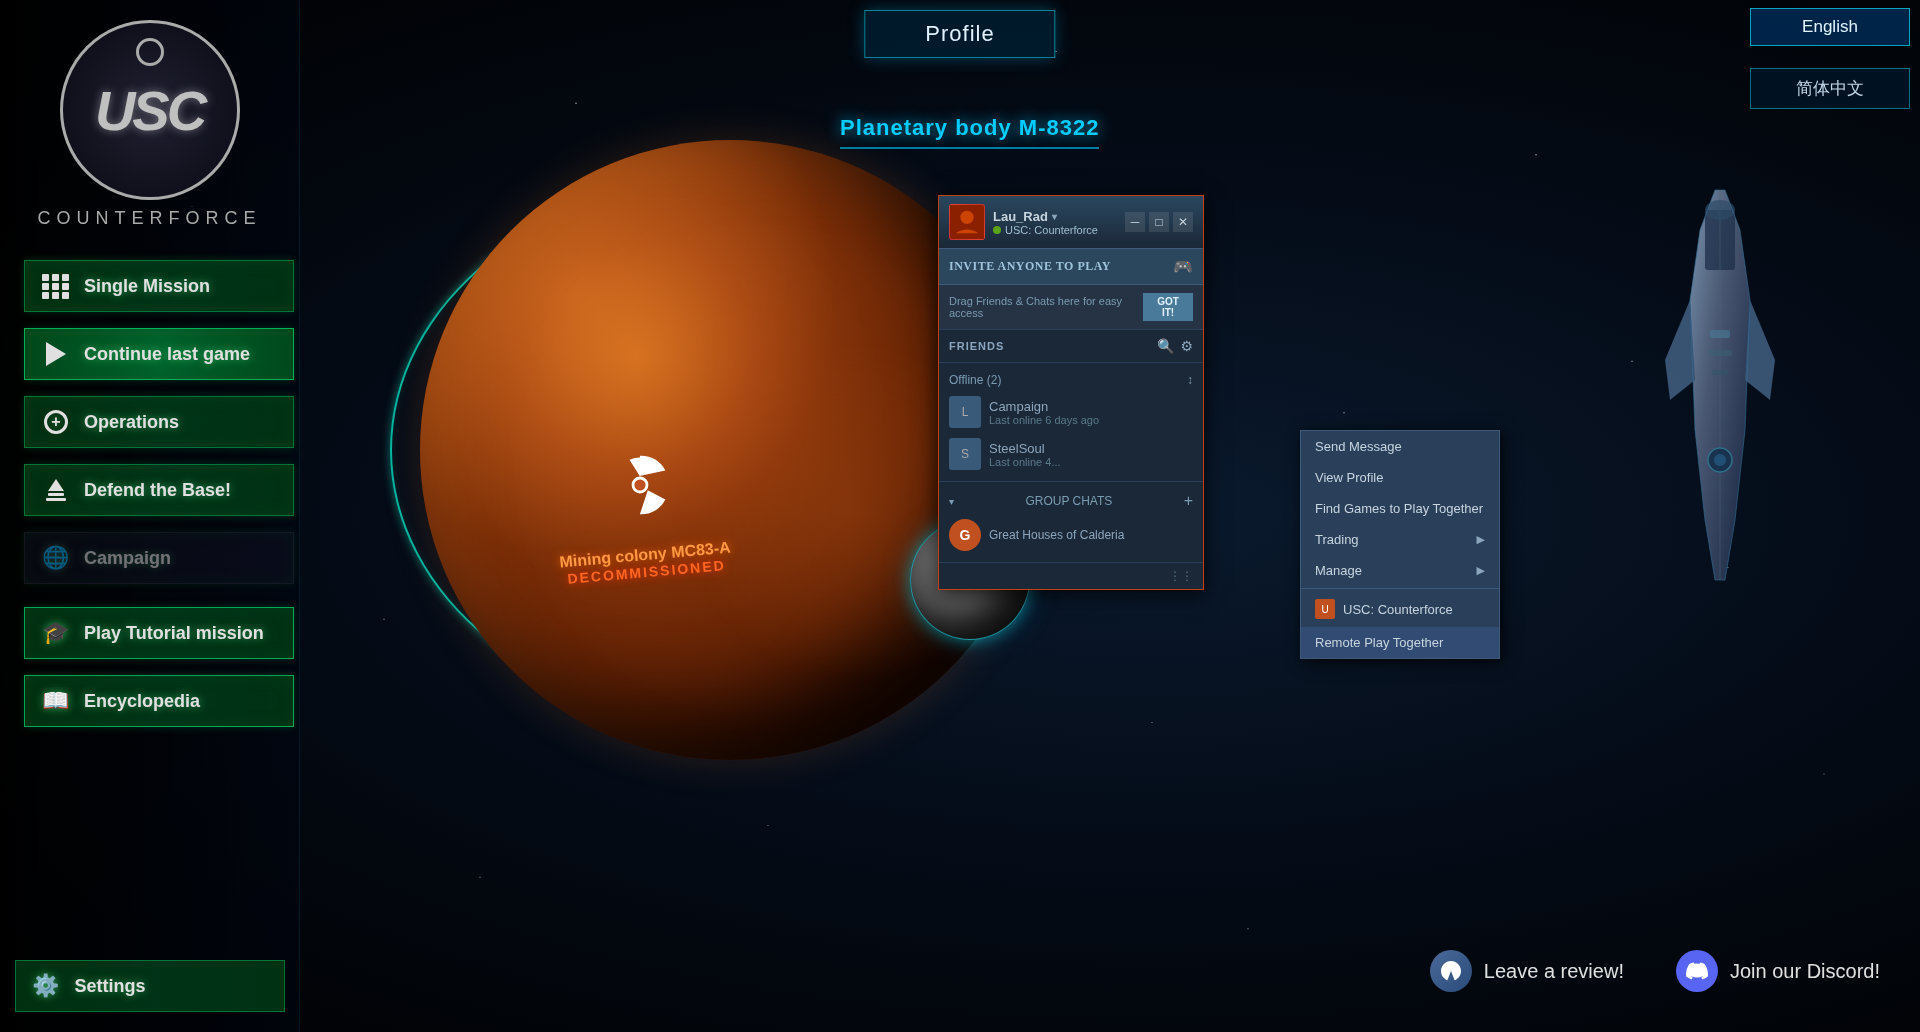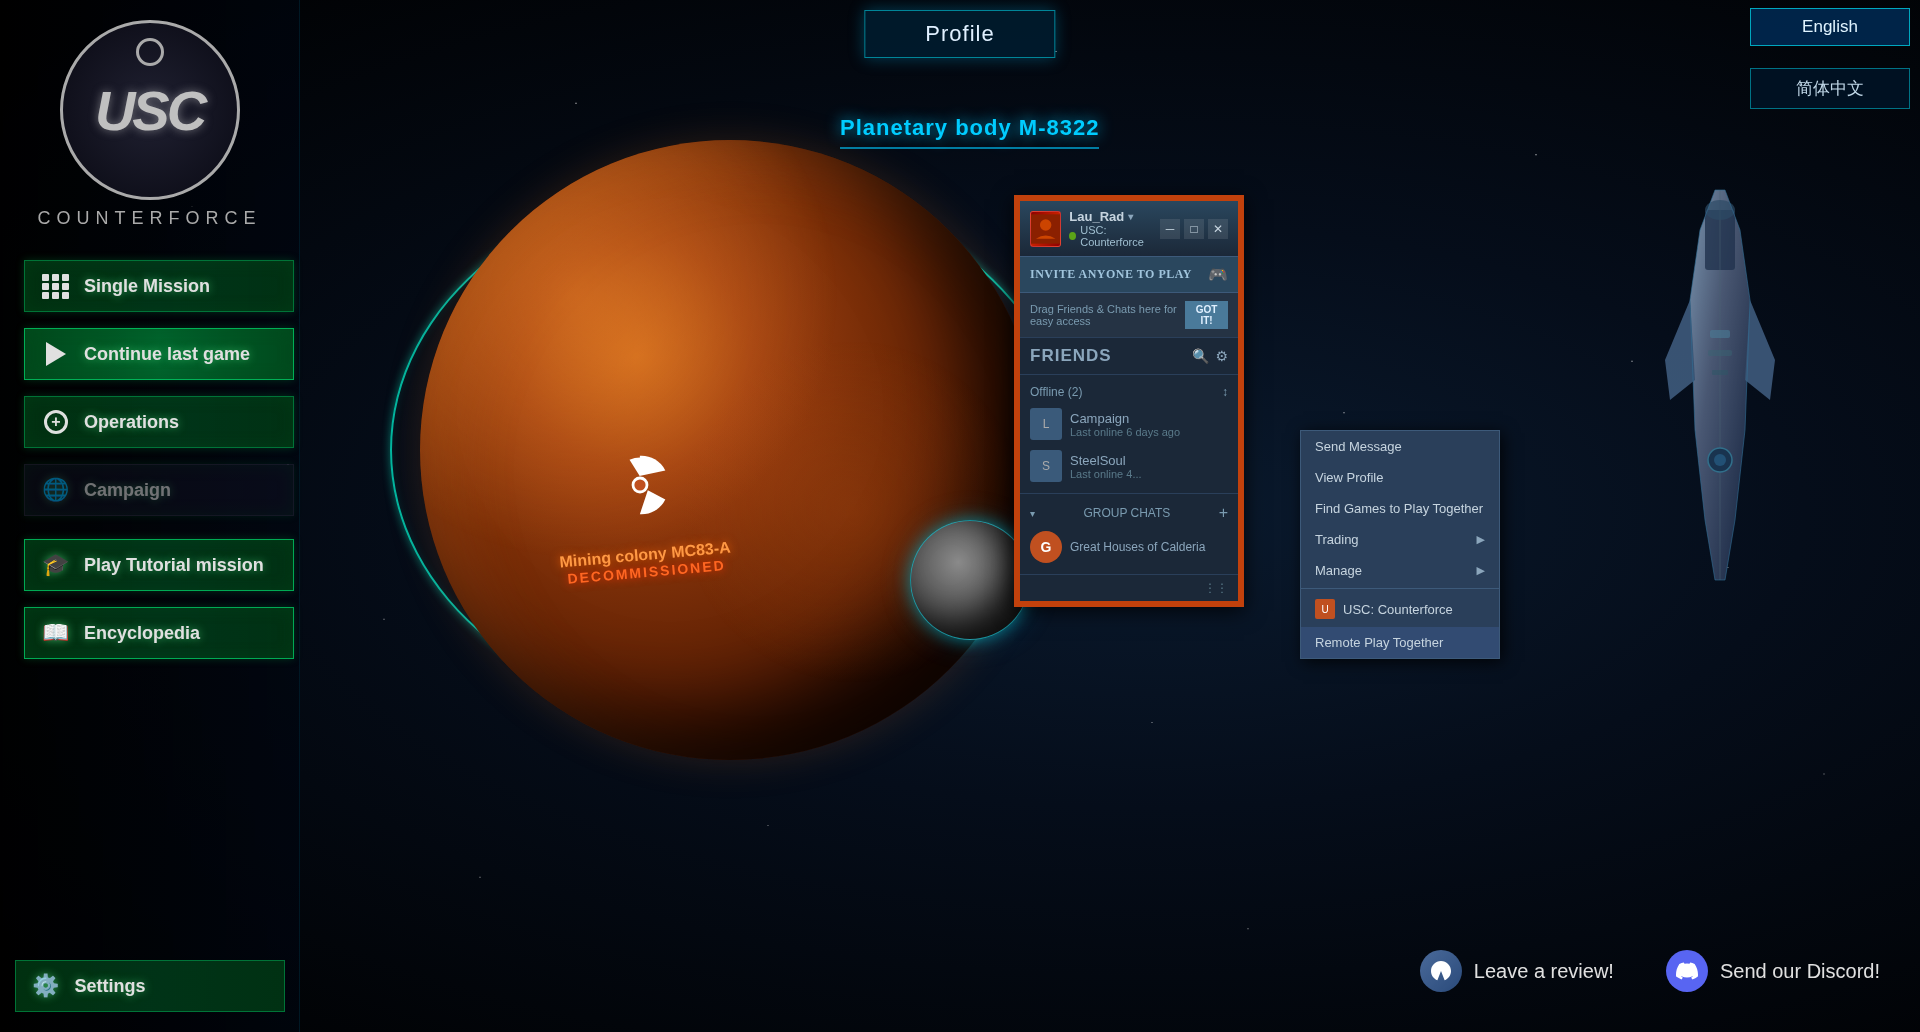--- a/index.html
+++ b/index.html
@@ -373,24 +373,24 @@
       align-items: center;
       justify-content: center;
       color: white;
       font-size: 18px;
     }
 
     
     .steam-panel {
       position: absolute;
       top: 195px;
-      right: 676px;
-      width: 230px;
+      right: 716px;
+      width: 266px;
       background: #1b2838;
-      border: 6px solid #c2410c;
+      border: 1px solid #c2410c;
       box-shadow: 0 4px 20px rgba(0,0,0,0.8);
       z-index: 100;
     }
 
     .steam-panel-header {
       background: linear-gradient(to bottom, #2a475e 0%, #1b2838 100%);
       padding: 8px 10px;
       display: flex;
       align-items: center;
       justify-content: space-between;
@@ -521,21 +521,21 @@
       padding: 8px 10px;
       display: flex;
       align-items: center;
       justify-content: space-between;
       background: #1b2838;
       border-bottom: 1px solid #2a3f5a;
     }
 
     .friends-label {
       color: #8ba6bc;
-      font-size: 17px;
+      font-size: 11px;
       font-weight: bold;
       letter-spacing: 1px;
       text-transform: uppercase;
     }
 
     .friends-icons {
       display: flex;
       gap: 6px;
       align-items: center;
     }
@@ -905,20 +905,30 @@
       <span>Continue last game</span>
     </button>
 
     <button class="menu-btn">
       <div class="btn-icon">
         <div class="icon-target" style="color:#e0e0e0;border-color:#e0e0e0;"></div>
       </div>
       <span>Operations</span>
     </button>
 
+    <button class="menu-btn">
+      <div class="btn-icon">
+        <div class="icon-upload" style="color:#e0e0e0;">
+          <div class="icon-upload-arrow"></div>
+          <div class="icon-upload-bar"></div>
+          <div class="icon-upload-base"></div>
+        </div>
+      </div>
+      <span>Defend the Base!</span>
+    </button>
 
     <button class="menu-btn campaign">
       <div class="btn-icon">
         <span class="icon-globe" style="color:#888;">🌐</span>
       </div>
       <span>Campaign</span>
     </button>
   </div>
 
   <div class="menu-section">
@@ -1086,15 +1096,15 @@
       </svg>
     </div>
     <span>Leave a review!</span>
   </button>
   <button class="discord-btn">
     <div class="discord-icon">
       <svg width="22" height="22" viewBox="0 0 24 24" fill="white">
         <path d="M20.317 4.37a19.791 19.791 0 0 0-4.885-1.515.074.074 0 0 0-.079.037c-.21.375-.444.864-.608 1.25a18.27 18.27 0 0 0-5.487 0 12.64 12.64 0 0 0-.617-1.25.077.077 0 0 0-.079-.037A19.736 19.736 0 0 0 3.677 4.37a.07.07 0 0 0-.032.027C.533 9.046-.32 13.58.099 18.057c.002.022.015.043.031.054a19.9 19.9 0 0 0 5.993 3.03.078.078 0 0 0 .084-.028c.462-.63.874-1.295 1.226-1.994a.076.076 0 0 0-.041-.106 13.107 13.107 0 0 1-1.872-.892.077.077 0 0 1-.008-.128 10.2 10.2 0 0 0 .372-.292.074.074 0 0 1 .077-.01c3.928 1.793 8.18 1.793 12.062 0a.074.074 0 0 1 .078.01c.12.098.246.198.373.292a.077.077 0 0 1-.006.127 12.299 12.299 0 0 1-1.873.892.077.077 0 0 0-.041.107c.36.698.772 1.362 1.225 1.993a.076.076 0 0 0 .084.028 19.839 19.839 0 0 0 6.002-3.03.077.077 0 0 0 .032-.054c.5-5.177-.838-9.674-3.549-13.66a.061.061 0 0 0-.031-.03z"></path>
       </svg>
     </div>
-    <span>Send our Discord!</span>
+    <span>Join our Discord!</span>
   </button>
 </div>
 
 </body></html>

